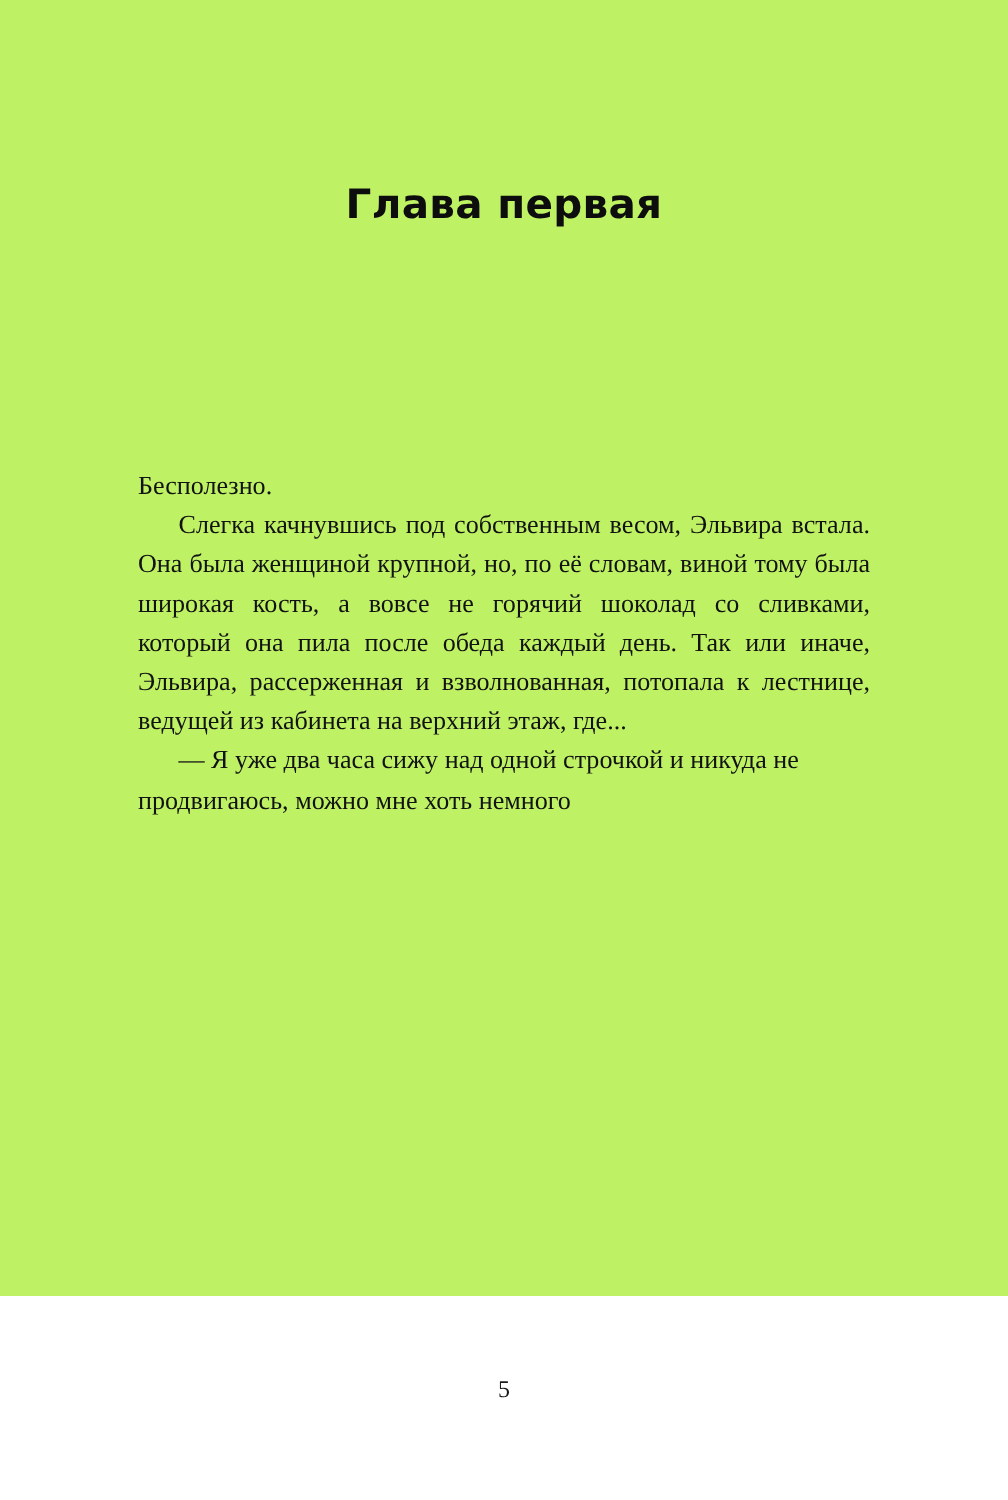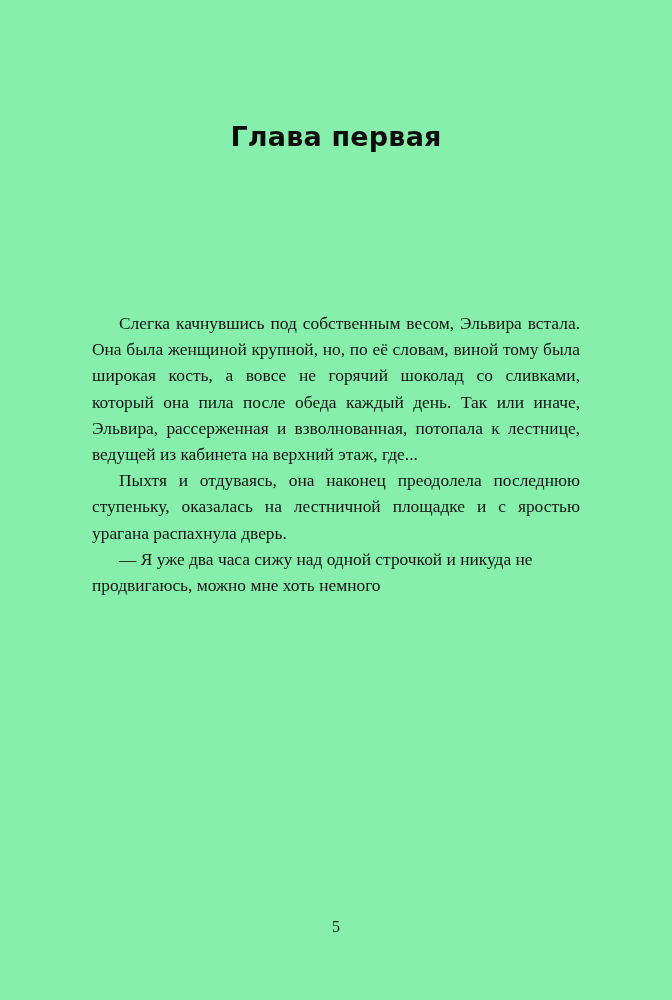--- a/index.html
+++ b/index.html
@@ -12,22 +12,22 @@
     height: 1000px;
     position: relative;
     font-family: "Liberation Serif", serif;
     color: #111111;
     overflow: hidden;
   }
   .page {
     position: absolute;
     left: 0; top: 0;
     width: 672px;
-    height: 1000px;
-    background: #86efac;
+    height: 864px;
+    background: #bef264;
   }
   .chapter-title {
     position: absolute;
     left: 0;
     top: 103px;
     width: 672px;
     text-align: center;
     font-family: "DejaVu Sans", sans-serif;
     font-weight: bold;
     font-size: 27px;
@@ -67,20 +67,20 @@
   }
 </style>
 </head>
 <body>
 
 <div class="page">
 
   <h1 class="chapter-title">Глава первая</h1>
 
   <div class="body-text">
+    <p>Бесполезно.</p>
     <p class="indent">Слегка качнувшись под собственным весом, Эльвира встала. Она была женщиной крупной, но, по её словам, виной тому была широкая кость, а вовсе не горячий шоколад со сливками, который она пила после обеда каждый день. Так или иначе, Эльвира, рассерженная и взволнованная, потопала к лестнице, ведущей из кабинета на верхний этаж, где...</p>
-    <p class="indent">Пыхтя и отдуваясь, она наконец преодолела последнюю ступеньку, оказалась на лестничной площадке и с яростью урагана распахнула дверь.</p>
     <p class="indent last">— Я уже два часа сижу над одной строчкой и никуда не продвигаюсь, можно мне хоть немного</p>
   </div>
 
   <div class="page-number">5</div>
 
 </div>
 
 </body></html>

